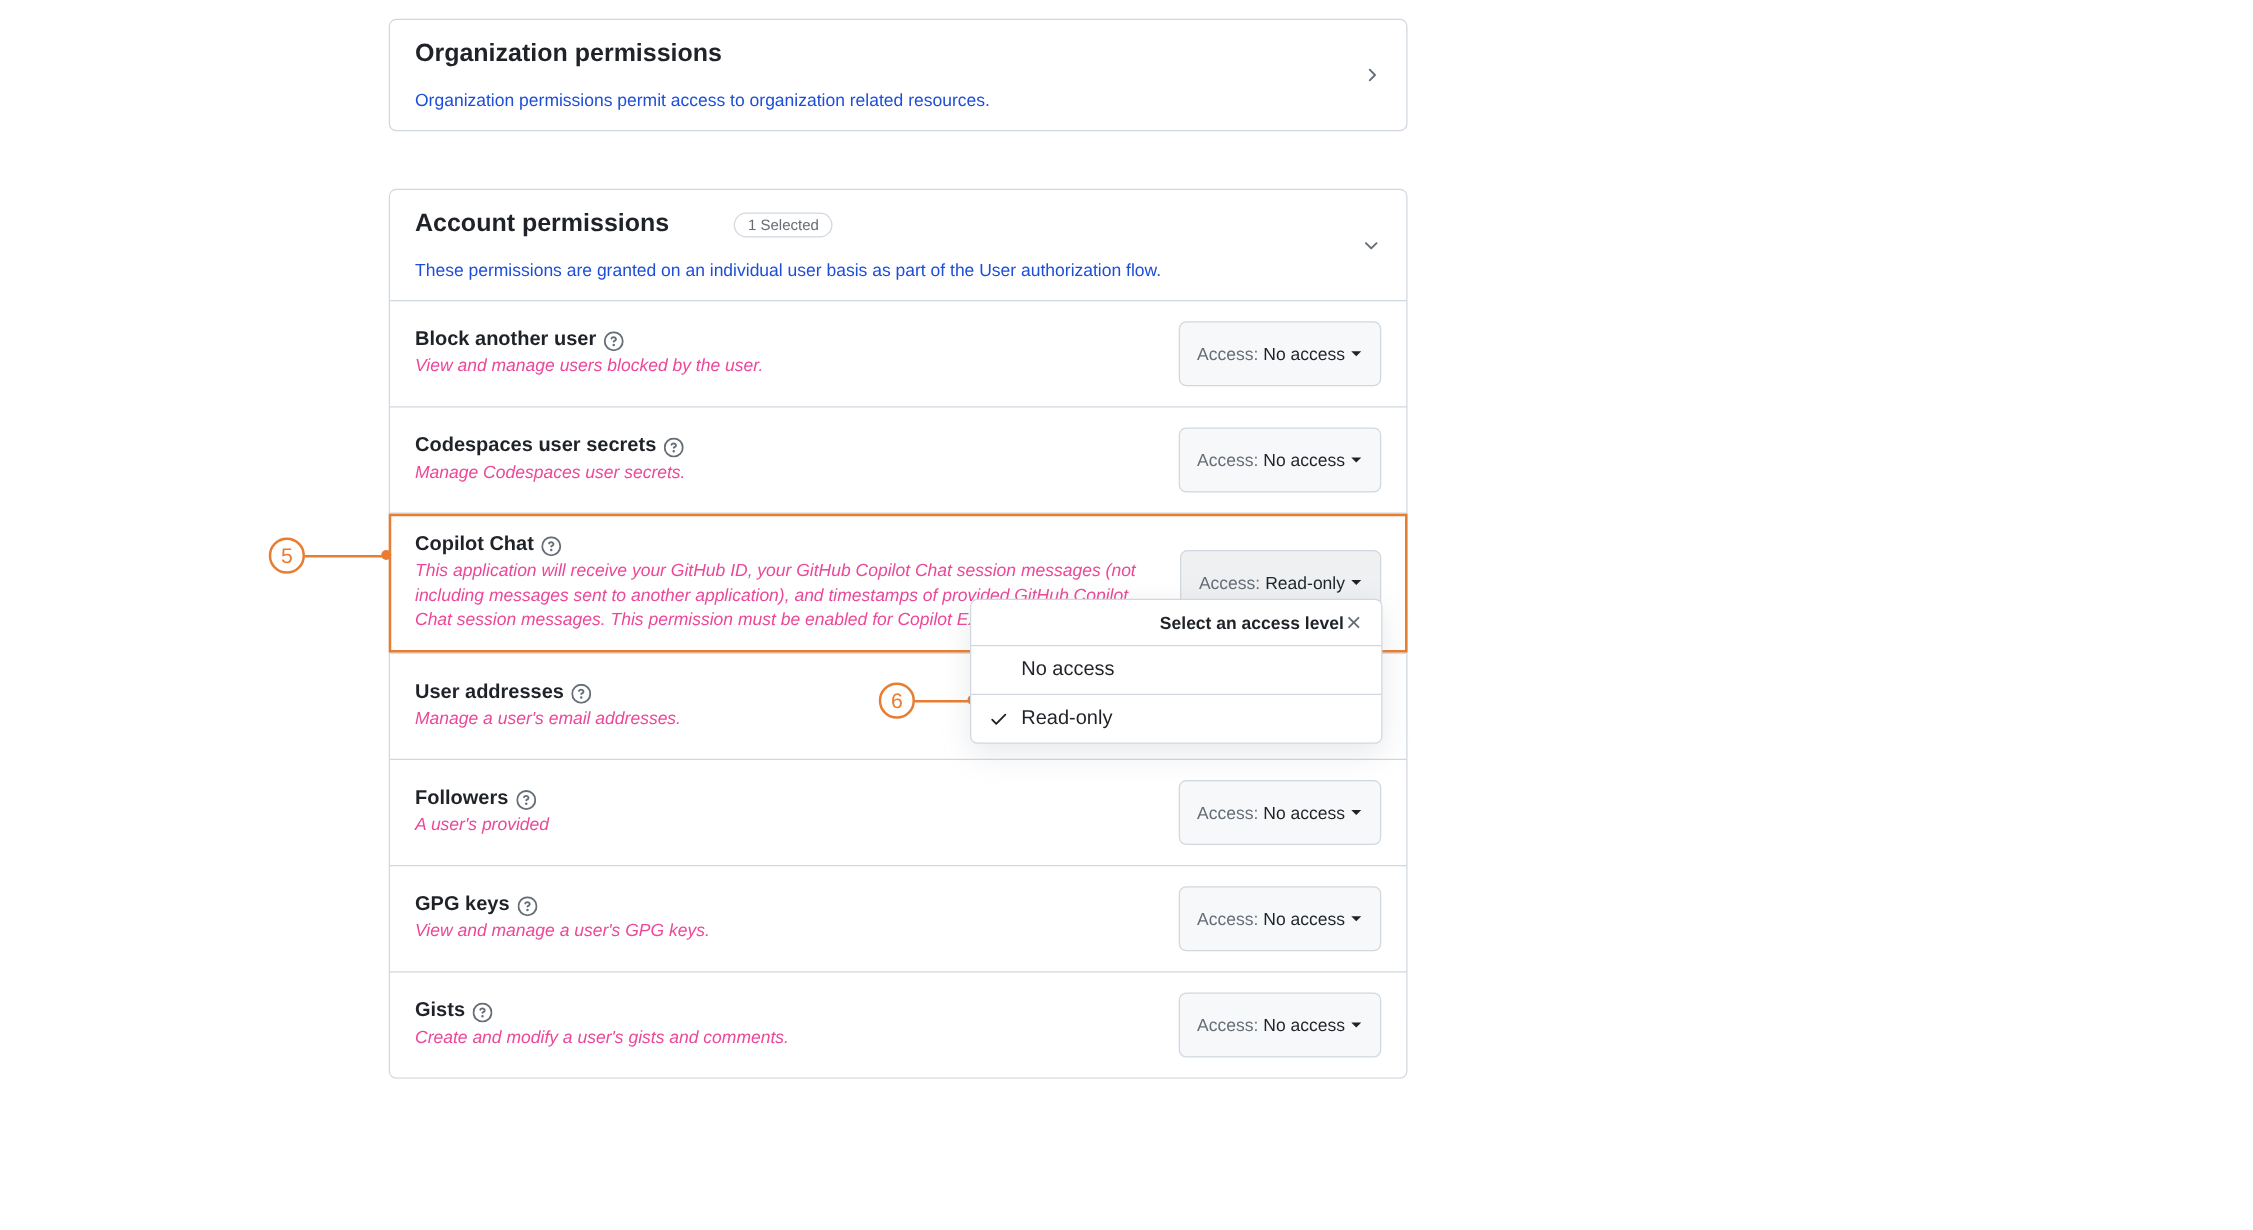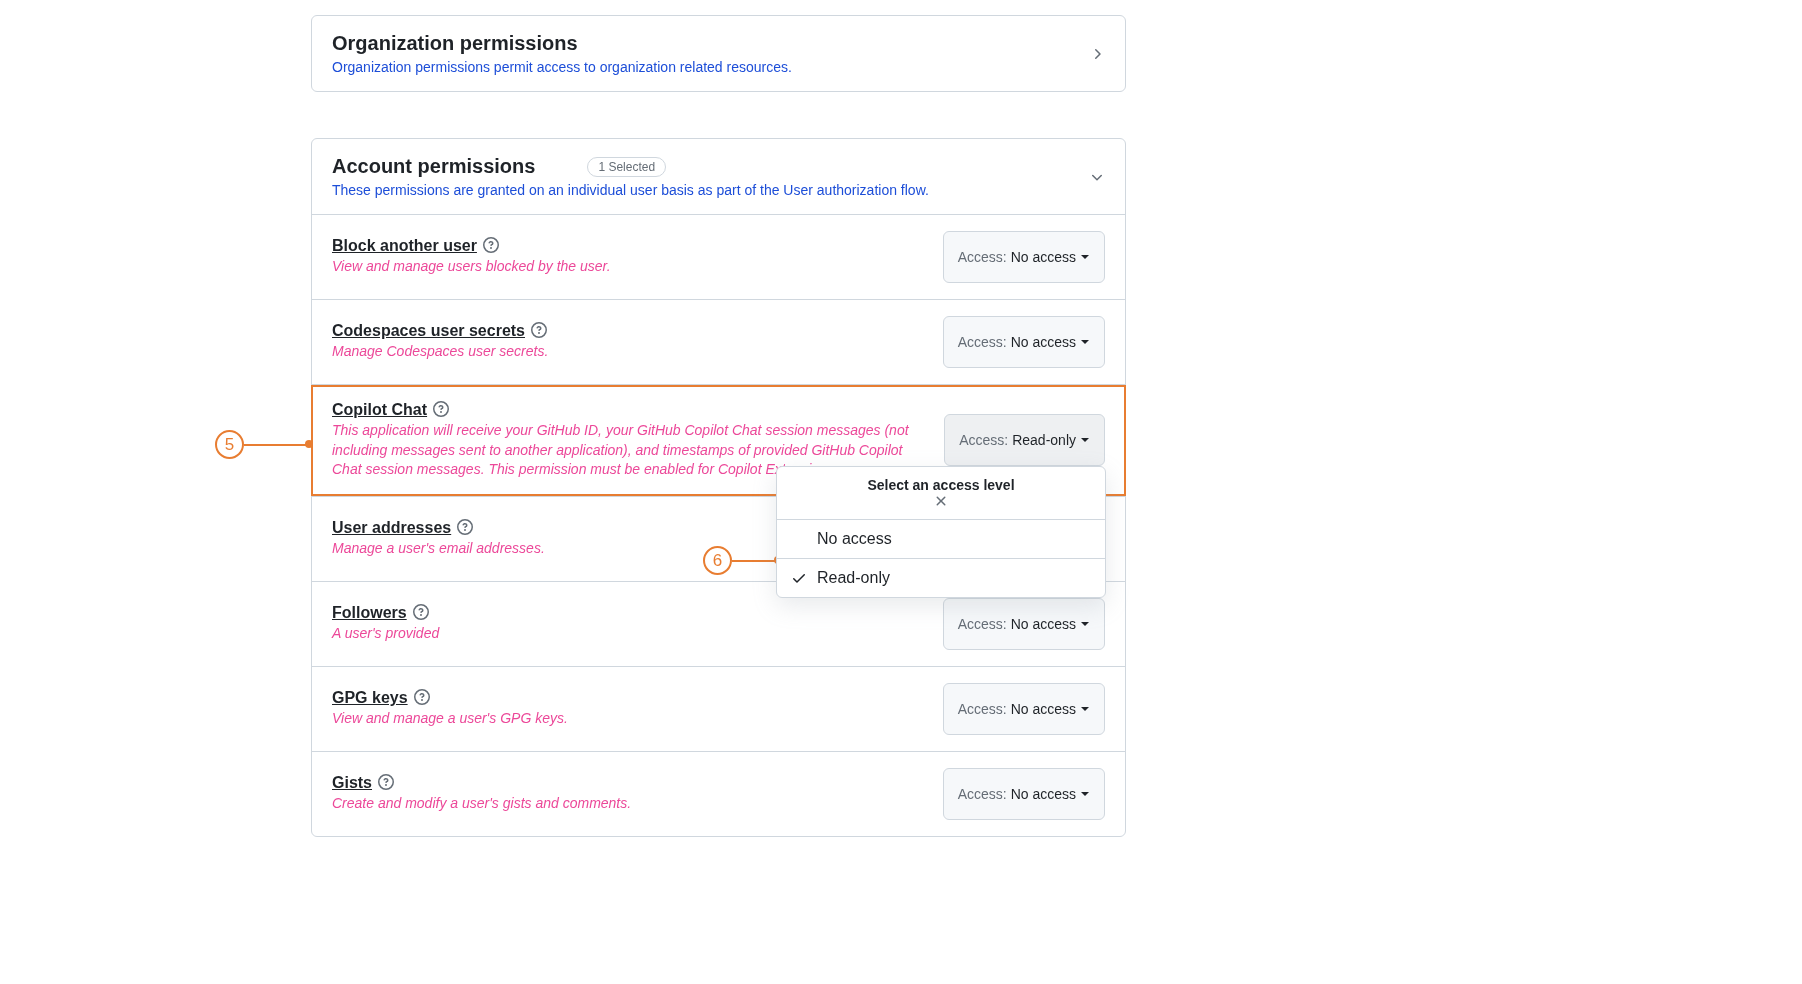--- a/index.html
+++ b/index.html
@@ -24,21 +24,21 @@
   .panel-header {
     padding: 16px 20px;
     display: flex;
     align-items: center;
     justify-content: space-between;
     cursor: pointer;
   }
   .panel-header-left {
     display: flex;
     flex-direction: column;
-    gap: 4px;
+    gap: 17px;
     justify-content: space-between;
   }
   .panel-title-row {
     display: flex;
     align-items: center;
     gap: 8px;
   }
   .panel-title {
     font-size: 20px;
     font-weight: 600;
@@ -76,24 +76,23 @@
   }
   .perm-row:first-of-type {
     border-top: 1px solid #d0d7de;
   }
   .perm-left {
     flex: 1;
     min-width: 0;
   }
   .perm-title-row {
     display: flex;
-    align-items: flex-start;
+    align-items: flex-end;
     gap: 6px;
     margin-bottom: 2px;
-    text-decoration: underline;
   }
   .perm-title {
     font-size: 16px;
     font-weight: 600;
     color: #1f2328;
   }
   .perm-desc {
     font-size: 14px;
     color: #ec4899;
     line-height: 1.4;
@@ -171,21 +170,20 @@
     border-radius: 6px;
     box-shadow: 0 8px 24px rgba(140,149,159,0.2);
     z-index: 10;
   }
   .popover-header {
     display: flex;
     align-items: center;
     justify-content: flex-end;
     padding: 10px 14px;
     border-bottom: 1px solid #d0d7de;
-    flex-direction: column;
   }
   .popover-title {
     font-size: 14px;
     font-weight: 600;
     color: #1f2328;
   }
   .popover-close {
     width: 16px;
     height: 16px;
     cursor: pointer;

